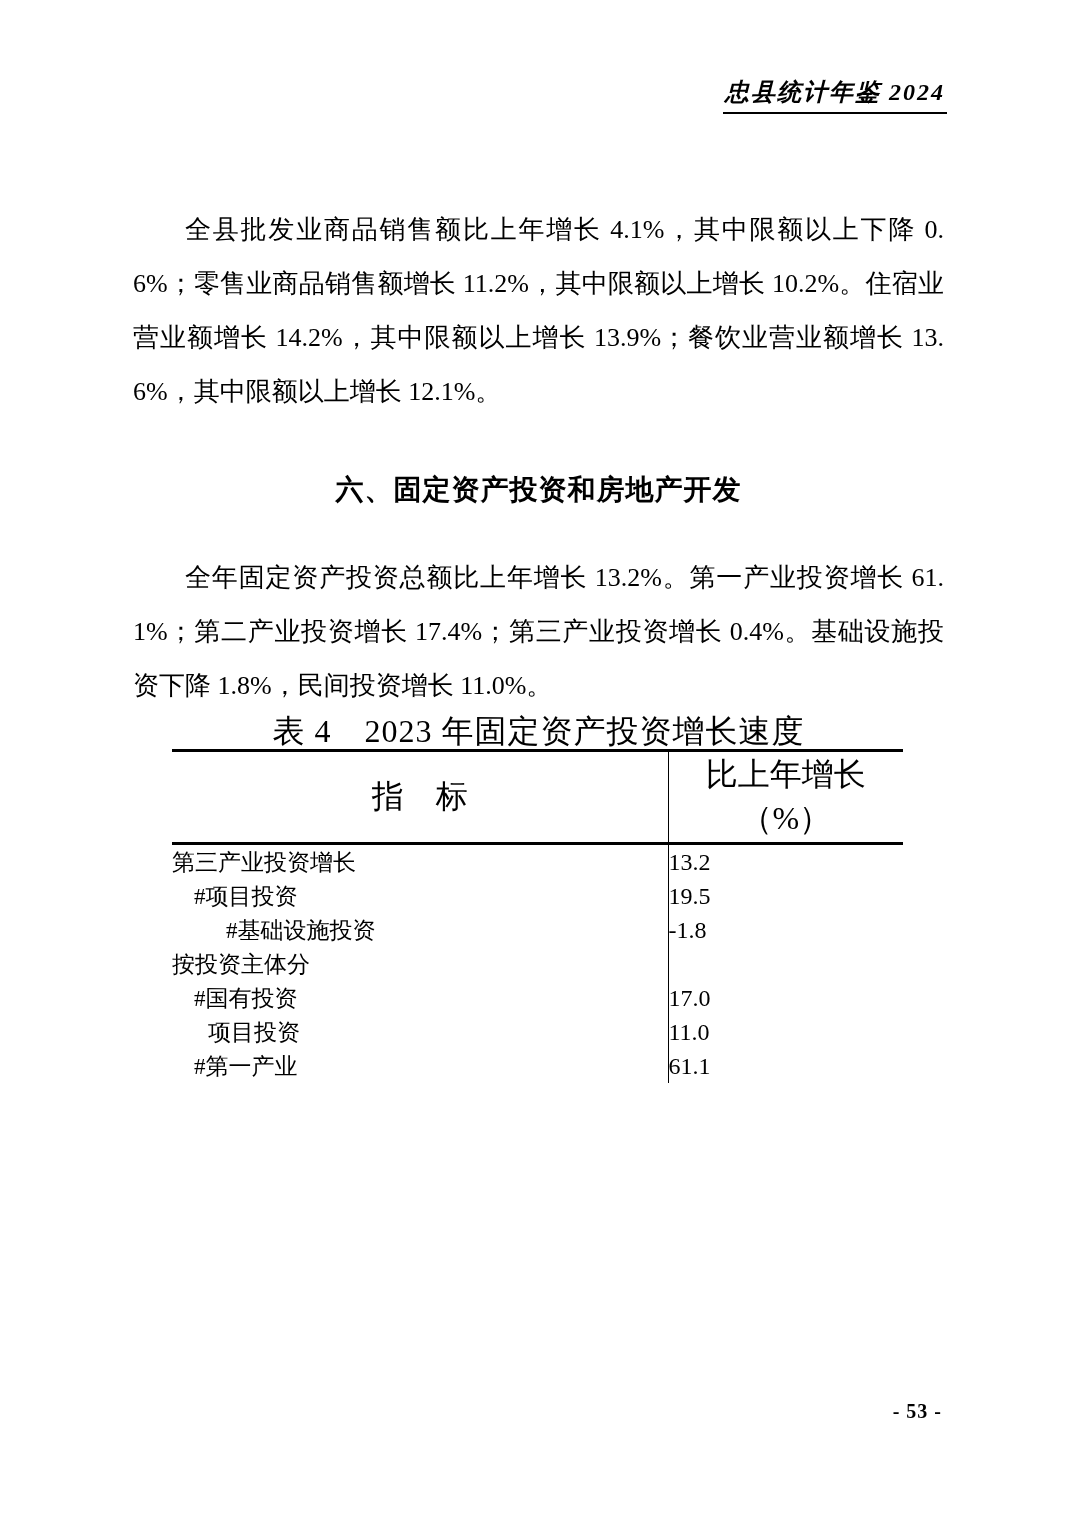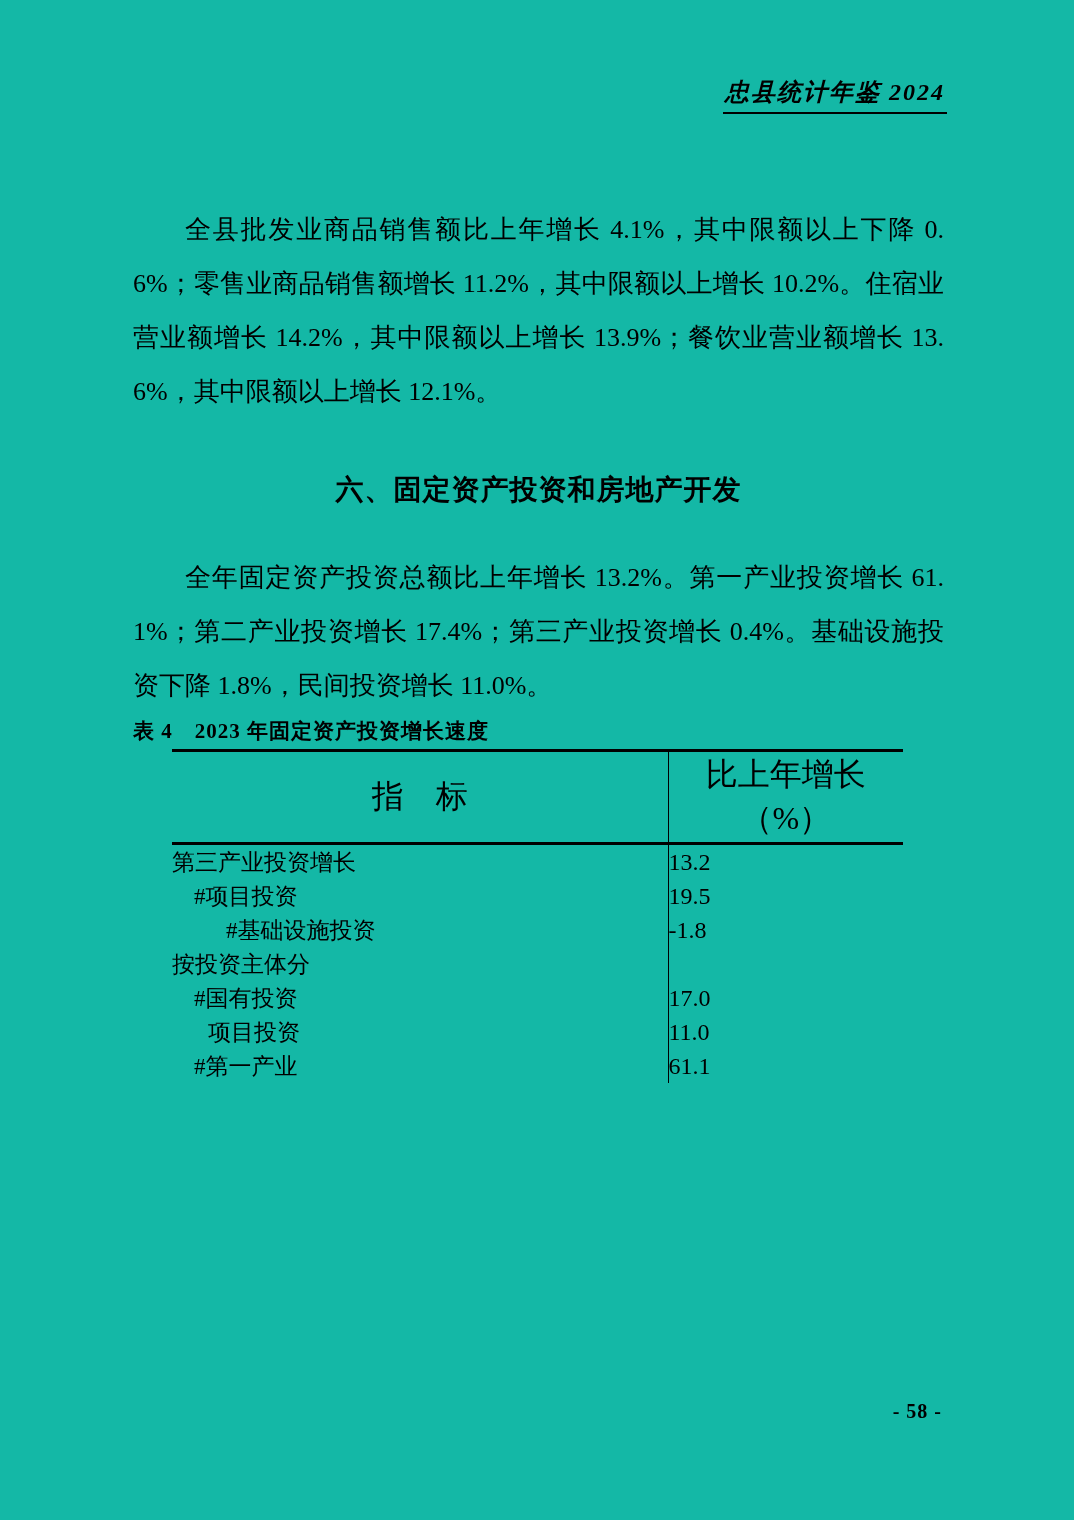--- a/index.html
+++ b/index.html
@@ -1,21 +1,21 @@
 <!DOCTYPE html>
 <html lang="zh"><head>
 <meta charset="utf-8">
 <style>
   html, body { margin: 0; padding: 0; background: #888; }
   .page {
     position: relative;
     width: 1074px;
     height: 1520px;
     margin: 0 auto;
-    background: #14b8a6;
+    background: #ffffff;
     color: #000;
     font-family: "Liberation Serif", "DejaVu Serif", serif;
     overflow: hidden;
   }
   
   .running-header {
     position: absolute;
     top: 76px;
     right: 127px;
     font-family: "Liberation Serif", "DejaVu Serif", serif;
@@ -46,24 +46,24 @@
     font-family: "Liberation Sans", "DejaVu Sans", sans-serif;
     font-weight: bold;
     font-size: 28px;
     line-height: 54px;
     text-align: center;
     letter-spacing: 1px;
   }
   .table-block { margin-top: 0; }
   .table-title {
     margin: 0;
-    font-weight: bold;
-    font-size: 21px;
+    font-weight: normal;
+    font-size: 32px;
     line-height: 36px;
-    text-align: left;
+    text-align: center;
     letter-spacing: 1px;
   }
   table.stat-table {
     margin-left: 39px;
     width: 731px;
     border-collapse: collapse;
     table-layout: fixed;
     border-top: 3px solid #000;
     font-size: 24px;
   }
@@ -160,15 +160,15 @@
             <tr>
               <td class="indicator-cell ind-1">#第一产业</td>
               <td class="value-cell">61.1</td>
             </tr>
           </tbody>
       </table>
     </div>
 
   </div>
 
-  <div class="page-footer">- 58 -</div>
+  <div class="page-footer">- 53 -</div>
 
 </div>
 
 </body></html>

